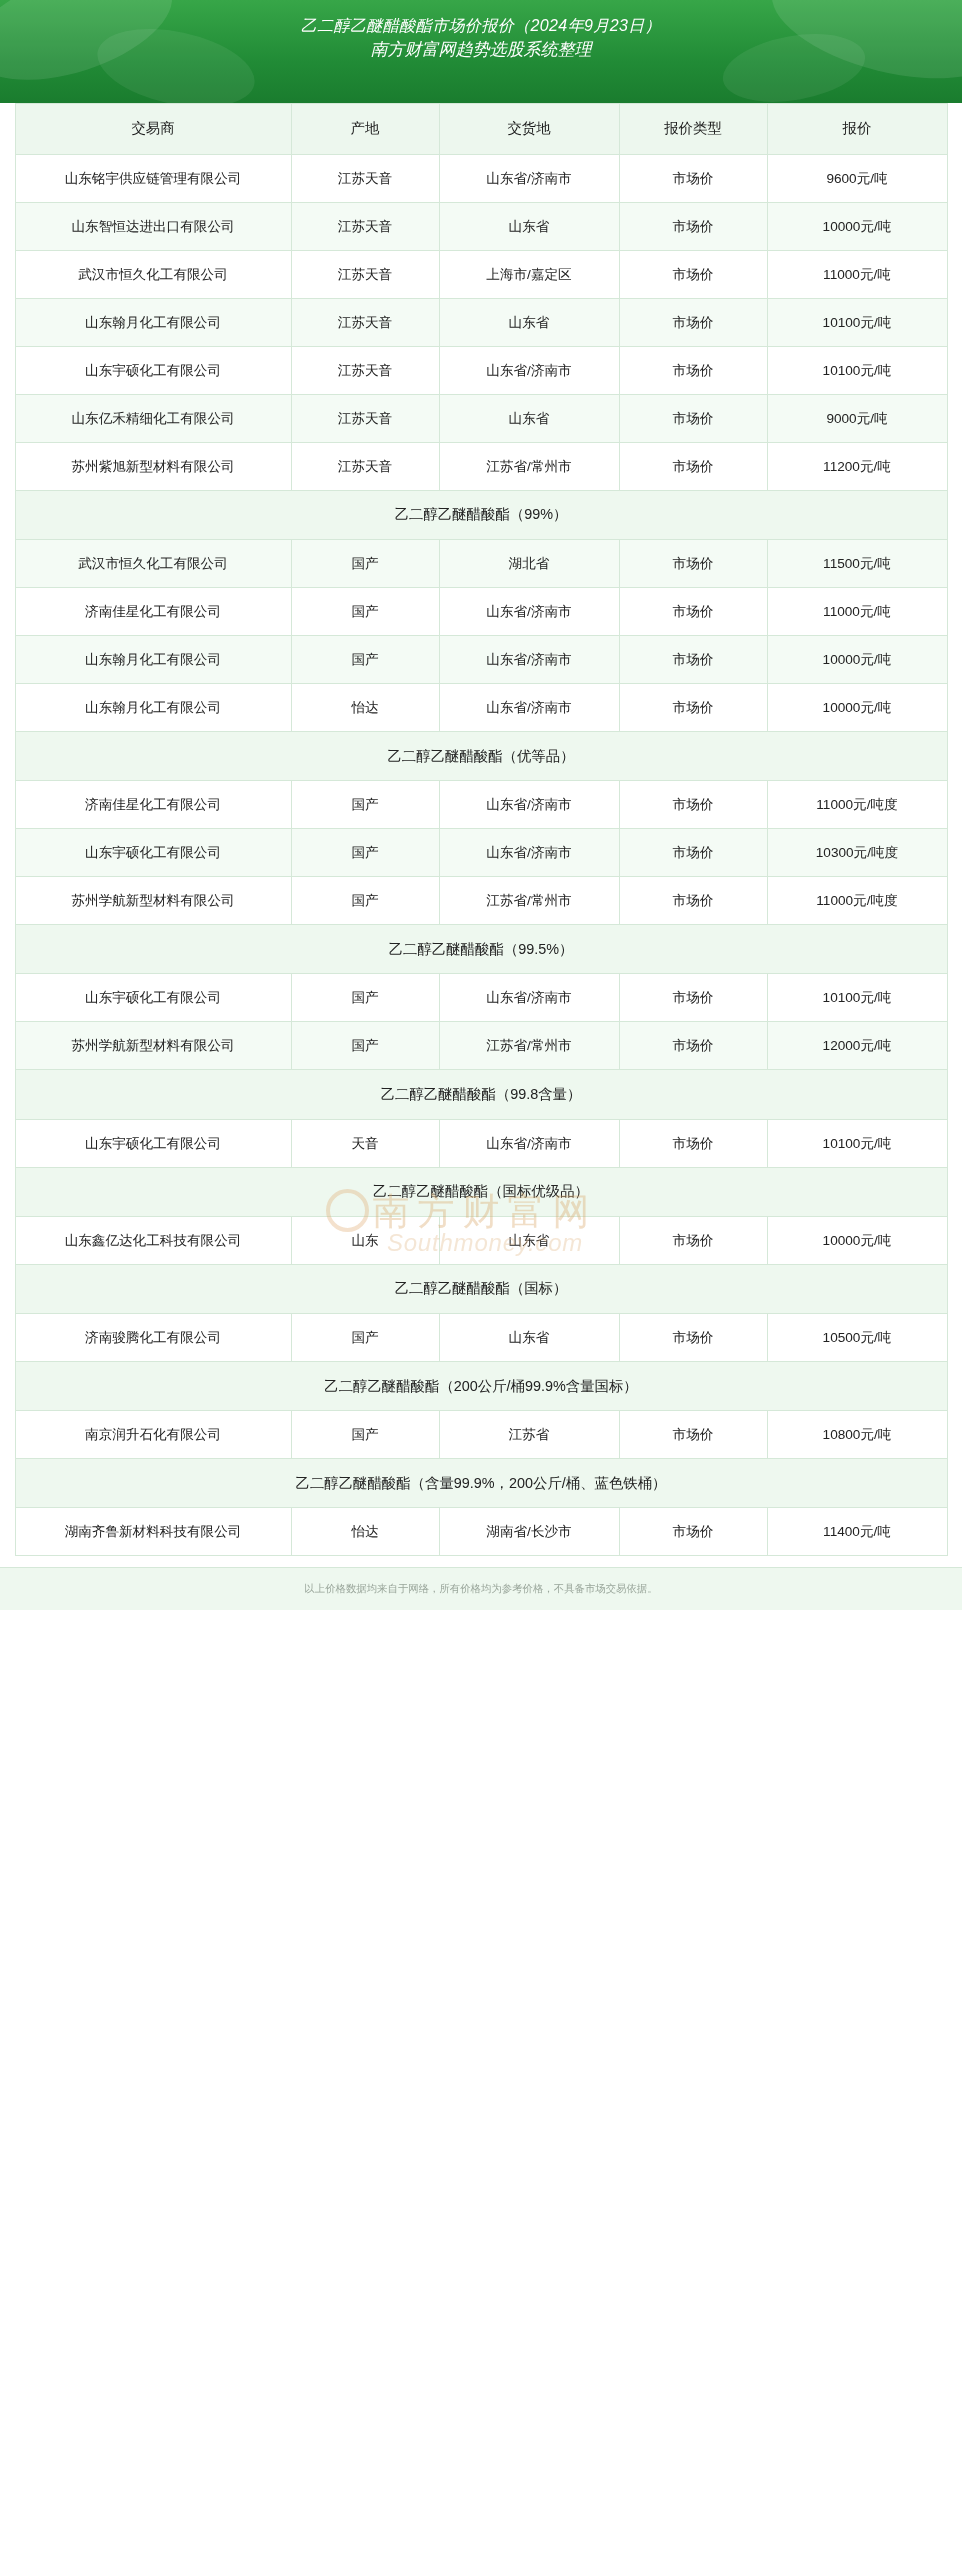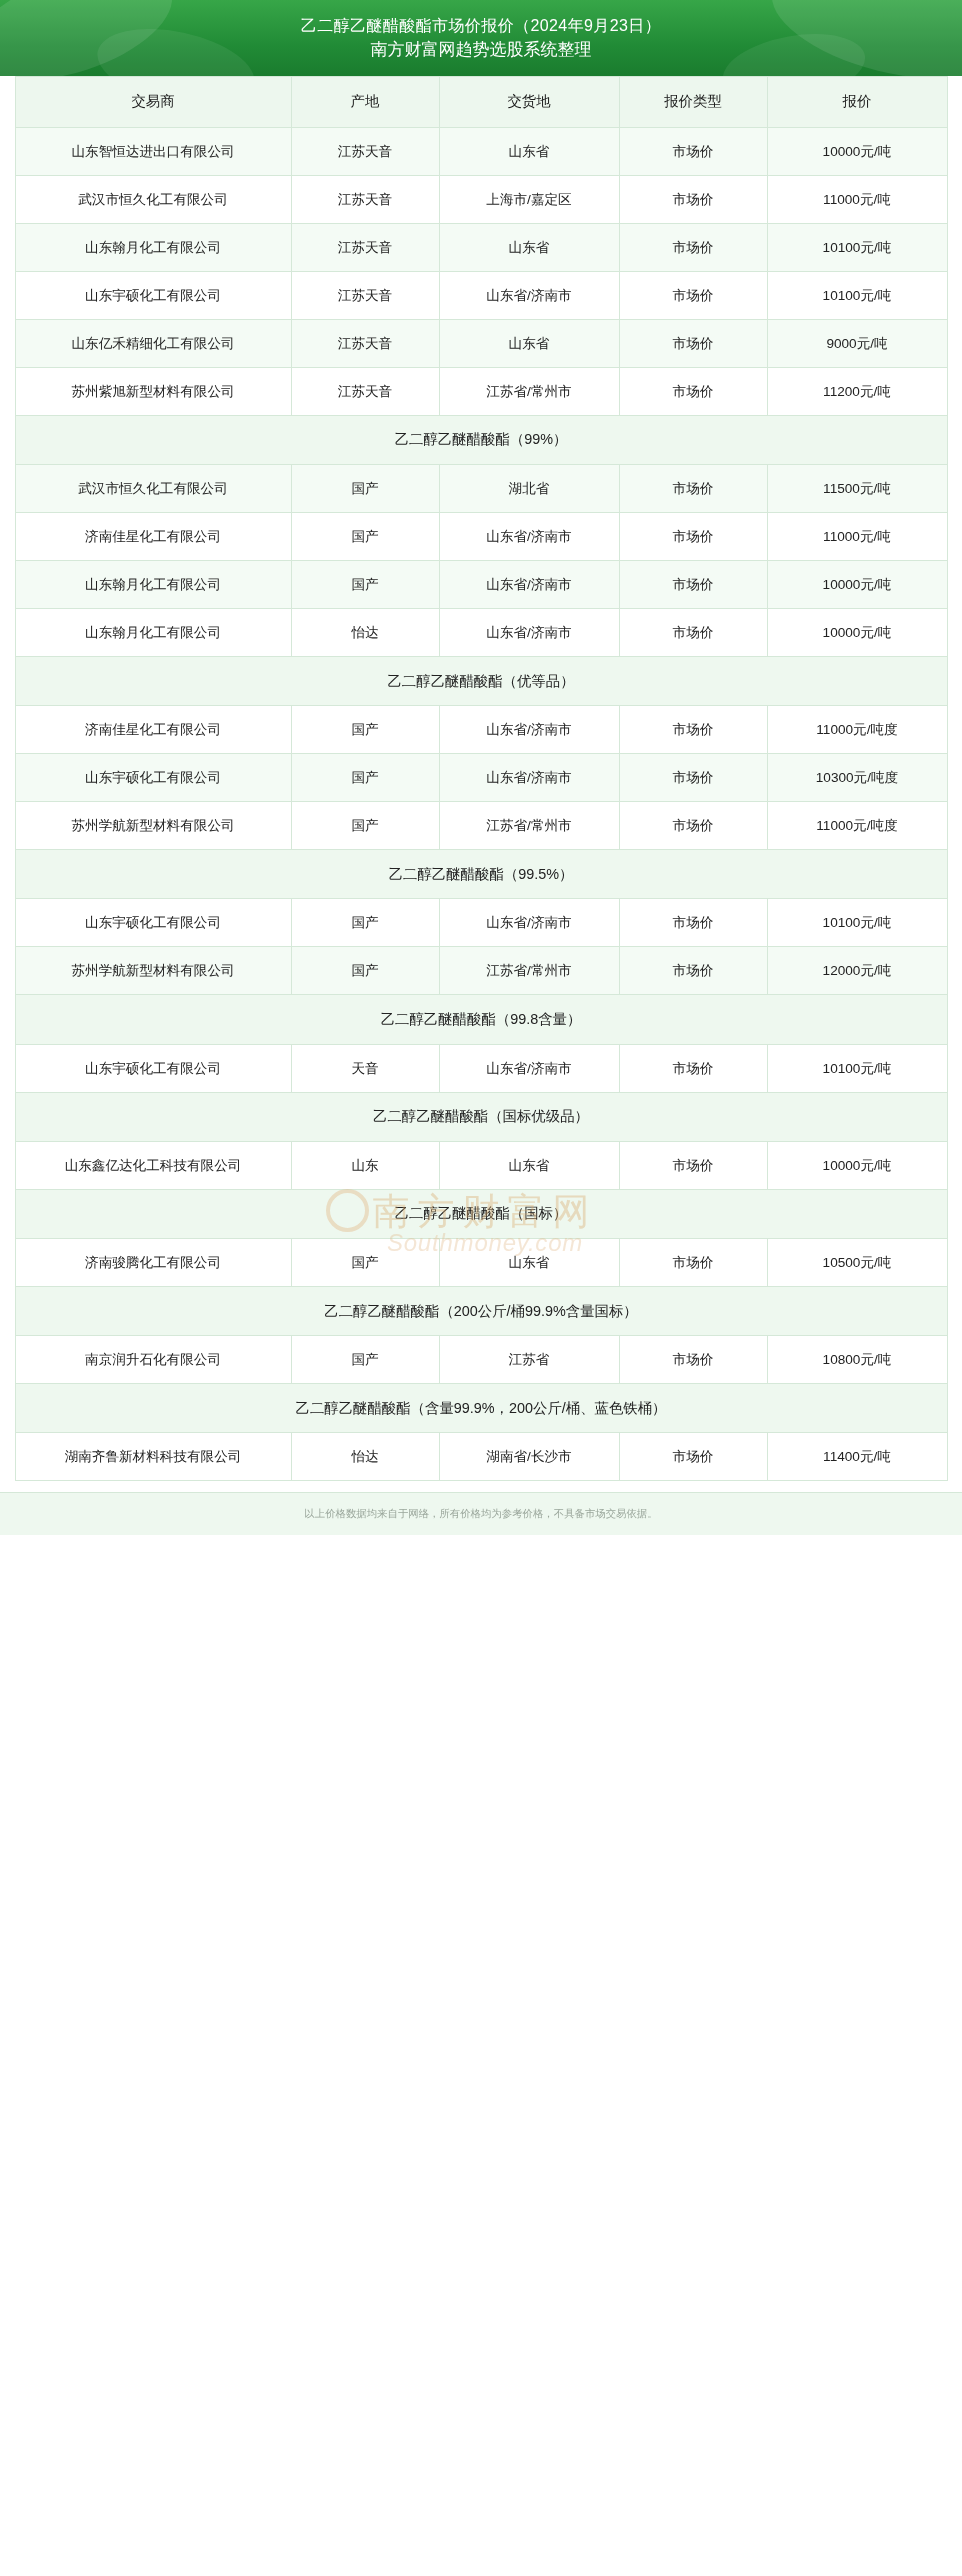--- a/index.html
+++ b/index.html
@@ -11,24 +11,25 @@
   }
   .page {
     width: 962px;
     min-height: 2576px;
     position: relative;
     background: #ffffff;
   }
   
   .banner {
     position: relative;
-    height: 76px;
+    height: 103px;
     background: linear-gradient(180deg, #2f9e44 0%, #1f8a35 55%, #17拿7a2d 100%);
     background: linear-gradient(180deg, #37a648 0%, #218b36 60%, #1a7c2e 100%);
     overflow: hidden;
+    font-style: italic;
   }
   .banner .leaf {
     position: absolute;
     border-radius: 50%;
     background: rgba(255,255,255,0.10);
   }
   .banner .leaf.l1 { width: 208px; height: 96px; left: -32px; top: -24px; transform: rotate(-18deg); }
   .banner .leaf.l2 { width: 160px; height: 72px; left: 96px; top: 32px; transform: rotate(12deg); background: rgba(255,255,255,0.07); }
   .banner .leaf.l3 { width: 241px; height: 104px; right: -48px; top: -32px; transform: rotate(14deg); }
   .banner .leaf.l4 { width: 144px; height: 64px; right: 96px; top: 36px; transform: rotate(-10deg); background: rgba(255,255,255,0.07); }
@@ -178,20 +179,27 @@
       <thead>
         <tr>
           <th>交易商</th>
           <th>产地</th>
           <th>交货地</th>
           <th>报价类型</th>
           <th>报价</th>
         </tr>
       </thead>
       <tbody id="quote-body">
+          <tr>
+            <td>山东铭宇供应链管理有限公司</td>
+            <td>江苏天音</td>
+            <td>山东省/济南市</td>
+            <td>市场价</td>
+            <td class="price">9600元/吨</td>
+          </tr>
           <tr class="alt">
             <td>山东智恒达进出口有限公司</td>
             <td>江苏天音</td>
             <td>山东省</td>
             <td>市场价</td>
             <td class="price">10000元/吨</td>
           </tr>
           <tr>
             <td>武汉市恒久化工有限公司</td>
             <td>江苏天音</td>

